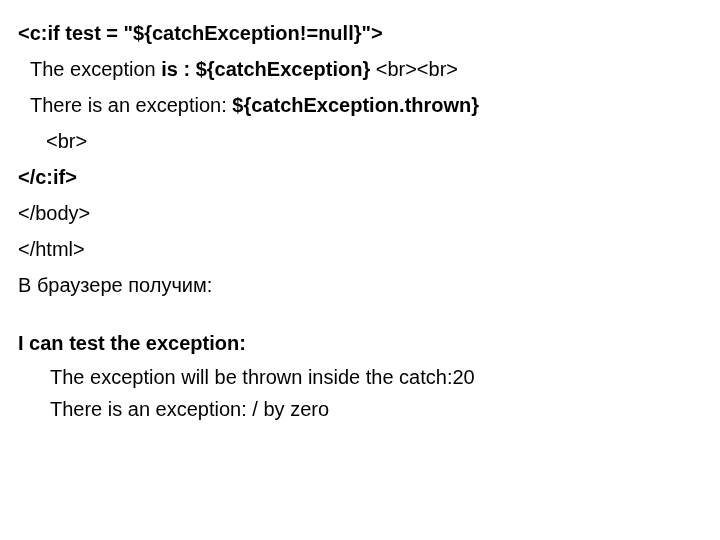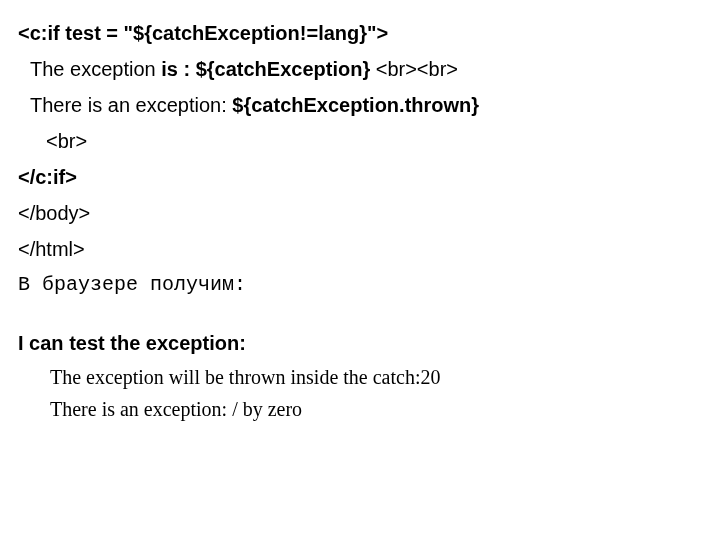--- a/index.html
+++ b/index.html
@@ -19,40 +19,38 @@
       padding-left: 12px;
     }
     .indent2 {
       padding-left: 28px;
     }
     .bold {
       font-weight: bold;
     }
     .prose {
       margin: 6px 0;
-      font-family: Liberation Mono, monospace;
     }
     .section-heading {
       font-weight: bold;
       margin-top: 28px;
       margin-bottom: 4px;
     }
     .output-indent {
       padding-left: 32px;
-      font-family: Liberation Serif, serif;
     }
     .output-line {
       margin: 2px 0;
     }
   </style>
 </head>
 <body>
 
 <div class="code-line bold">
-  <span>&lt;c:if test = "</span><span>${catchException!=lang}</span><span>"&gt;</span>
+  <span>&lt;c:if test = "</span><span>${catchException!=null}</span><span>"&gt;</span>
 </div>
 
 <div class="code-line indent1">
   <span>The exception </span><span class="bold">is : ${catchException}</span><span> &lt;br&gt;&lt;br&gt;</span>
 </div>
 
 <div class="code-line indent1">
   <span>There is an exception: </span><span class="bold">${catchException.thrown}</span>
 </div>
 

